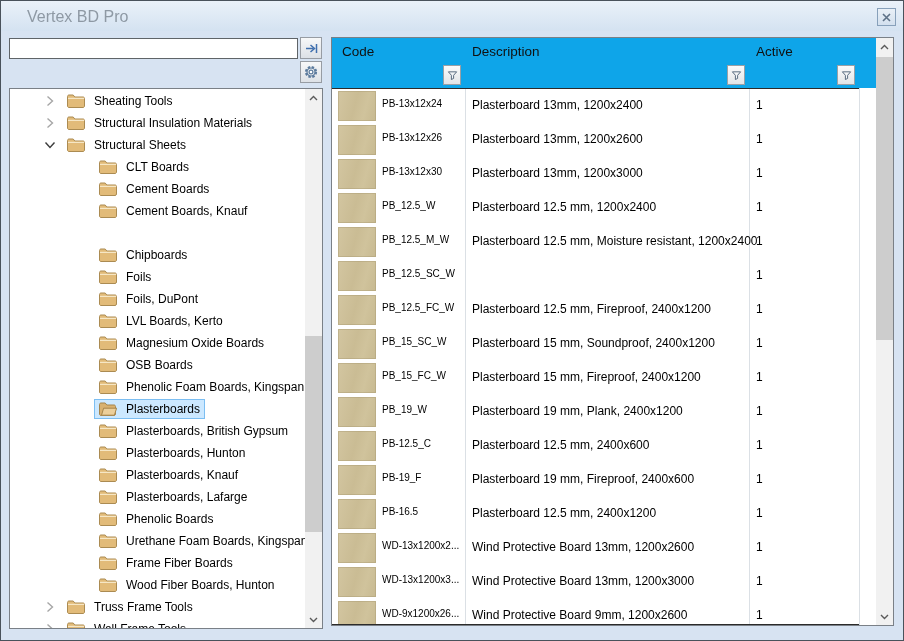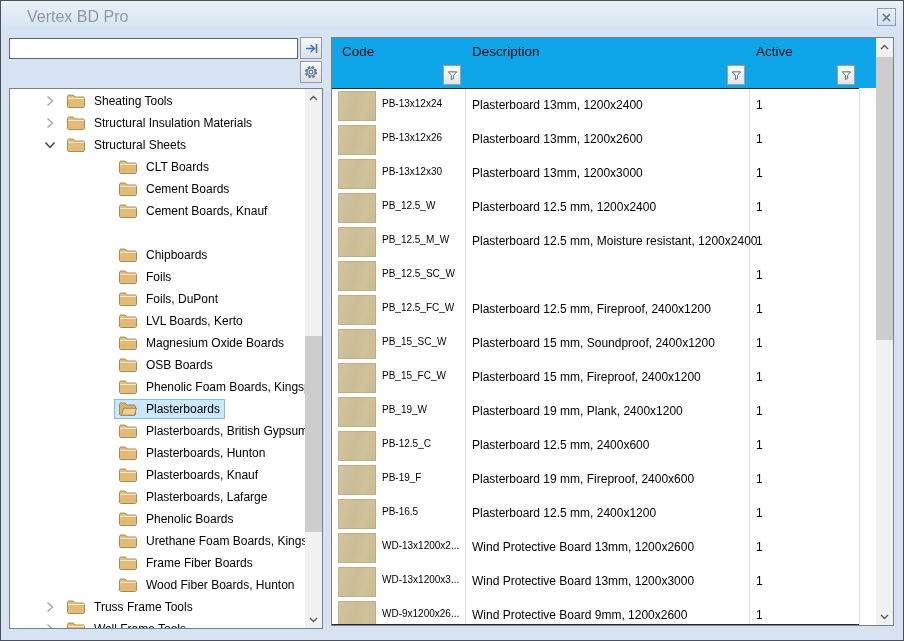--- a/index.html
+++ b/index.html
@@ -34,21 +34,21 @@
   .go-btn  { left:299px; top:36px; }
   .gear-btn{ left:299px; top:60px; }
   
   .tree-panel {
     position:absolute; left:8px; top:87px; width:314px; height:541px;
     background:#fff; border:1px solid #7a8087; overflow:hidden;
   }
   .tree-items { position:absolute; left:0; top:1px; right:17px; bottom:0; overflow:hidden; }
   .tree-item { position:relative; height:22px; display:flex; align-items:center; font-size:12px; color:#000; white-space:nowrap; }
   .tree-item.lvl0 { padding-left:32px; }
-  .tree-item.lvl1 { padding-left:84px; }
+  .tree-item.lvl1 { padding-left:64px; }
   .chev { width:16px; height:16px; display:flex; align-items:center; justify-content:center; flex:0 0 16px; }
   .chev svg { display:none; }
   .chev.collapsed .chev-right { display:block; }
   .chev.expanded  .chev-down  { display:block; }
   .row-content { display:flex; align-items:center; gap:9px; padding:2px 4px; margin-left:4px; border:1px solid transparent; }
   .tree-item.selected .row-content { background:#cce8ff; border-color:#7cbef2;text-align:right; }
   .folder-ico { width:18px; height:14px; flex:0 0 18px; }
   .folder-ico svg { display:block; }
   .folder-ico .f-open { display:none; }
   .tree-item.open .f-open { display:block; }

